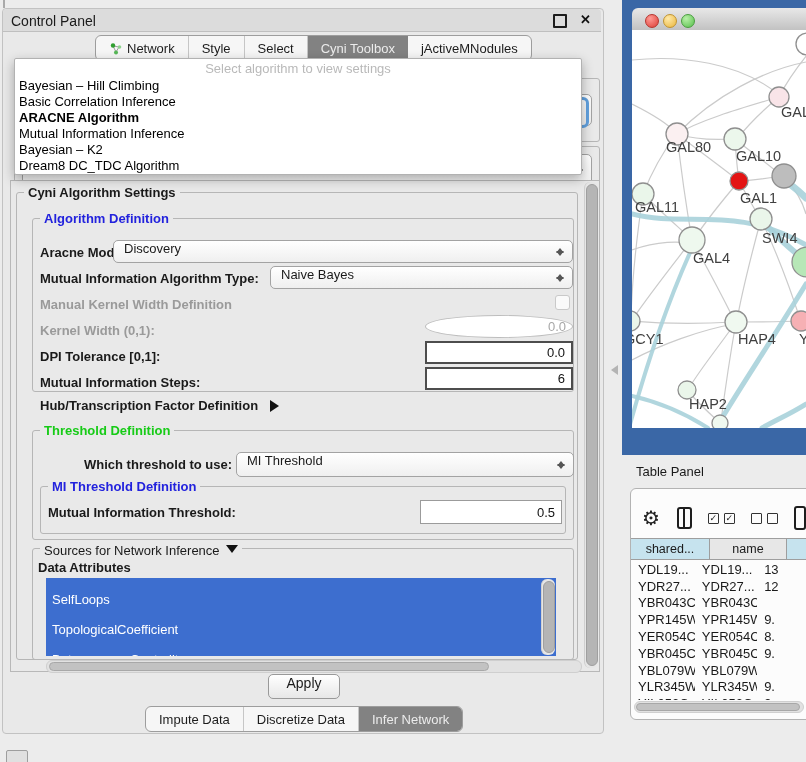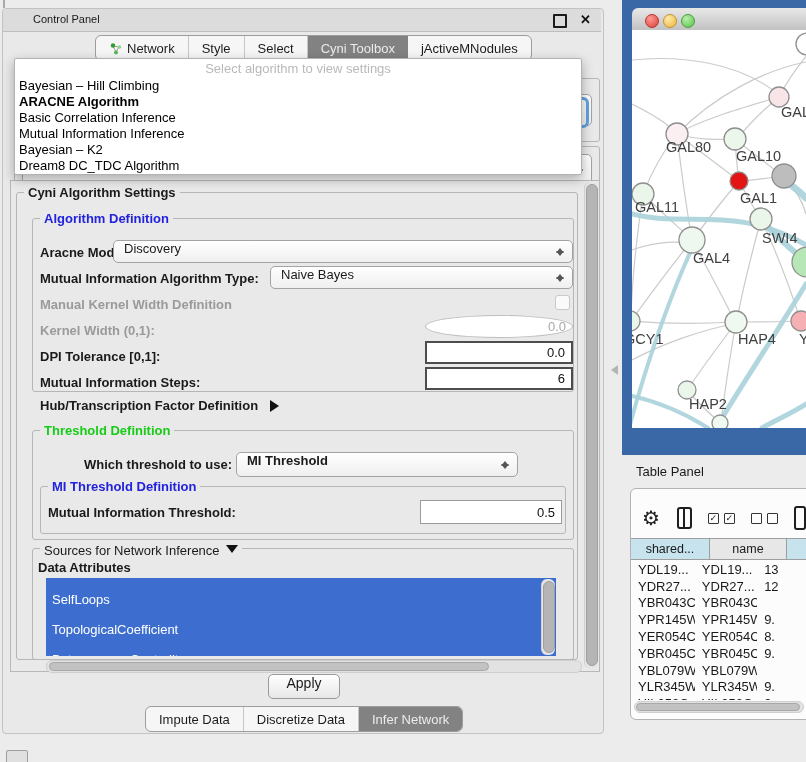--- a/index.html
+++ b/index.html
@@ -2,21 +2,21 @@
 <html><head>
 <meta charset="utf-8">
 <style>
   html,body{margin:0;padding:0;background:#ececec;}
   #screen{position:relative;width:806px;height:762px;overflow:hidden;background:#ececec;
           font-family:"Liberation Sans",sans-serif;color:#1a1a1a;}
   .abs{position:absolute;}
   
   .cp-bg{left:2px;top:8px;width:600px;height:724px;background:#e9e9e9;border:1px solid #c2c2c2;border-radius:4px;}
   .cp-titlebar{left:3px;top:9px;width:598px;height:22px;background:#dcdcdc;border-bottom:1px solid #bfbfbf;border-radius:4px 4px 0 0;}
-  .cp-title{position:absolute;left:8px;top:4px;font-size:11px;margin-left:22px;}
+  .cp-title{position:absolute;left:8px;top:4px;font-size:14px;}
   .float-btn{position:absolute;right:34px;top:5px;width:10px;height:10px;border:2px solid #1c1c1c;border-radius:1px;}
   .close-btn{position:absolute;right:10px;top:3px;font-size:13px;font-weight:bold;color:#111;}
   .tl-frag{left:3px;top:0;width:2px;height:8px;background:#a9a9a9;}
   
   .tabbar{display:flex;height:24px;background:#f6f6f6;border:1px solid #9d9d9d;border-radius:6px;overflow:hidden;align-items:stretch;}
   .tab{display:flex;align-items:center;padding:0 13px;font-size:13px;color:#1c1c1c;border-right:1px solid #c6c6c6;background:transparent;white-space:nowrap;}
   .tab:last-child{border-right:none;justify-content:center;}
   .tab.sel{background:#828282;color:#ececec;border-right:none;}
   .tab .ticon{margin-right:5px;display:inline-flex;}
   
@@ -135,22 +135,22 @@
     </div>
   <div class="abs fieldset" style="left:14px;top:146px;width:584px;height:50px;"></div>
   <div class="abs combo" style="left:22px;top:154px;width:570px;height:31px;">
       <span class="spin"></span>
     </div>
 
   <div class="abs" id="algo-popup">
     <div class="popup-hint">Select algorithm to view settings</div>
     <div id="algo-options">
         <div class="opt">Bayesian – Hill Climbing</div>
+        <div class="opt">Basic Correlation Inference</div>
         <div class="opt bold">ARACNE Algorithm</div>
-        <div class="opt">Basic Correlation Inference</div>
         <div class="opt">Mutual Information Inference</div>
         <div class="opt">Bayesian – K2</div>
         <div class="opt">Dream8 DC_TDC Algorithm</div>
       </div>
   </div>
 
   <div class="abs scrollbox" style="left:10px;top:180px;width:588px;height:490px;"></div>
   <div class="abs vscroll" style="left:584px;top:182px;width:13px;height:486px;">
     <span class="vthumb" style="top:2px;height:480px;"></span>
   </div>
@@ -189,21 +189,21 @@
 
   <span class="abs expander" style="left:40px;top:398px;">
     <span>Hub/Transcription Factor Definition</span>
     <span class="tri-right"></span>
   </span>
 
   <div class="abs fieldset" style="left:32px;top:430px;width:540px;height:108px;">
     <span class="legend green">Threshold Definition</span>
   </div>
   <span class="abs lbl" style="left:84px;top:457px;">Which threshold to use:</span>
-  <div class="abs combo" style="left:236px;top:452px;width:282px;height:25px;font-weight:bold;">
+  <div class="abs combo" style="left:236px;top:452px;width:338px;height:25px;">
     <span>MI Threshold</span>
     <span class="spin"></span>
   </div>
   <div class="abs fieldset" style="left:40px;top:486px;width:524px;height:46px;">
     <span class="legend blue">MI Threshold Definition</span>
   </div>
   <span class="abs lbl" style="left:48px;top:505px;">Mutual Information Threshold:</span>
   <div class="abs tfield mid" style="left:420px;top:500px;width:142px;height:24px;">
     <span>0.5</span>
   </div>

